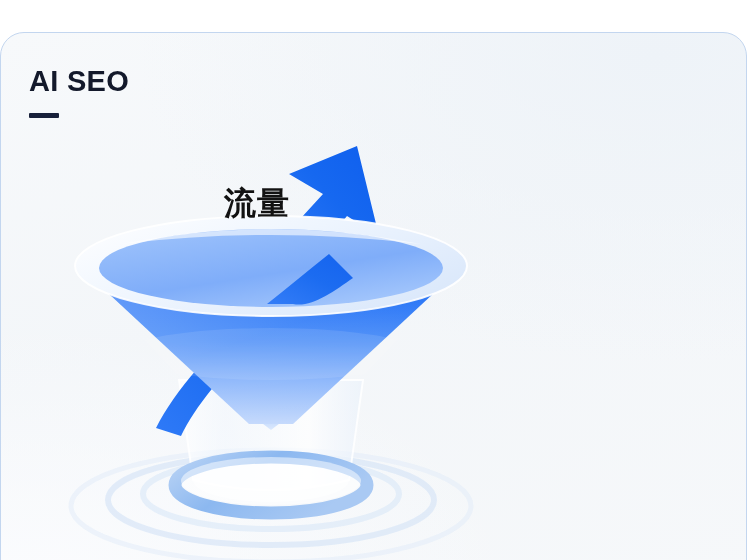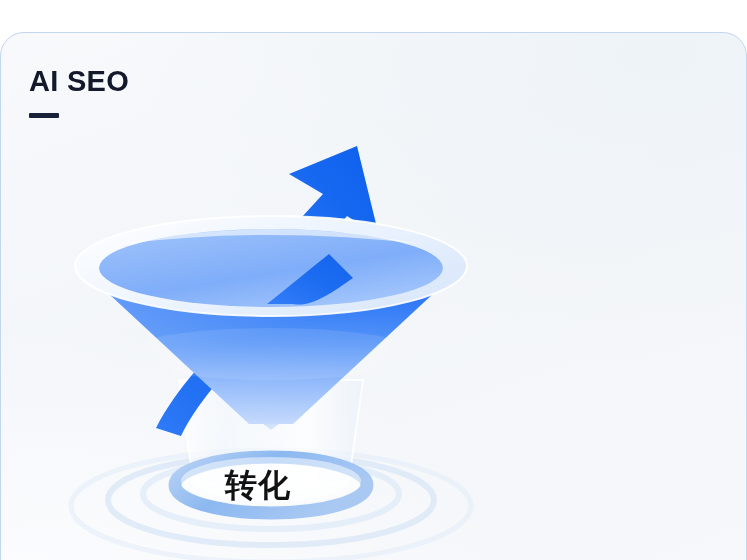--- a/index.html
+++ b/index.html
@@ -197,16 +197,16 @@
         <ellipse cx="210" cy="140" rx="172" ry="39" fill="url(#rimInner)"></ellipse>
         <path d="M60,116 Q210,86 360,116 Q210,98 60,116 Z" fill="#ffffff" opacity="0.6"></path>
       </g>
 
       <g>
         <path d="M206,176 C226,160 248,142 268,126 L292,150 C272,164 250,180 232,176 Z" fill="url(#arrowGrad)" opacity="0.95"></path>
       </g>
     </svg>
   </div>
 
-  <div class="label label-convert">转化</div>
+  <div class="label label-traffic">流量</div>
 
 
 </div>
 
 </body></html>

